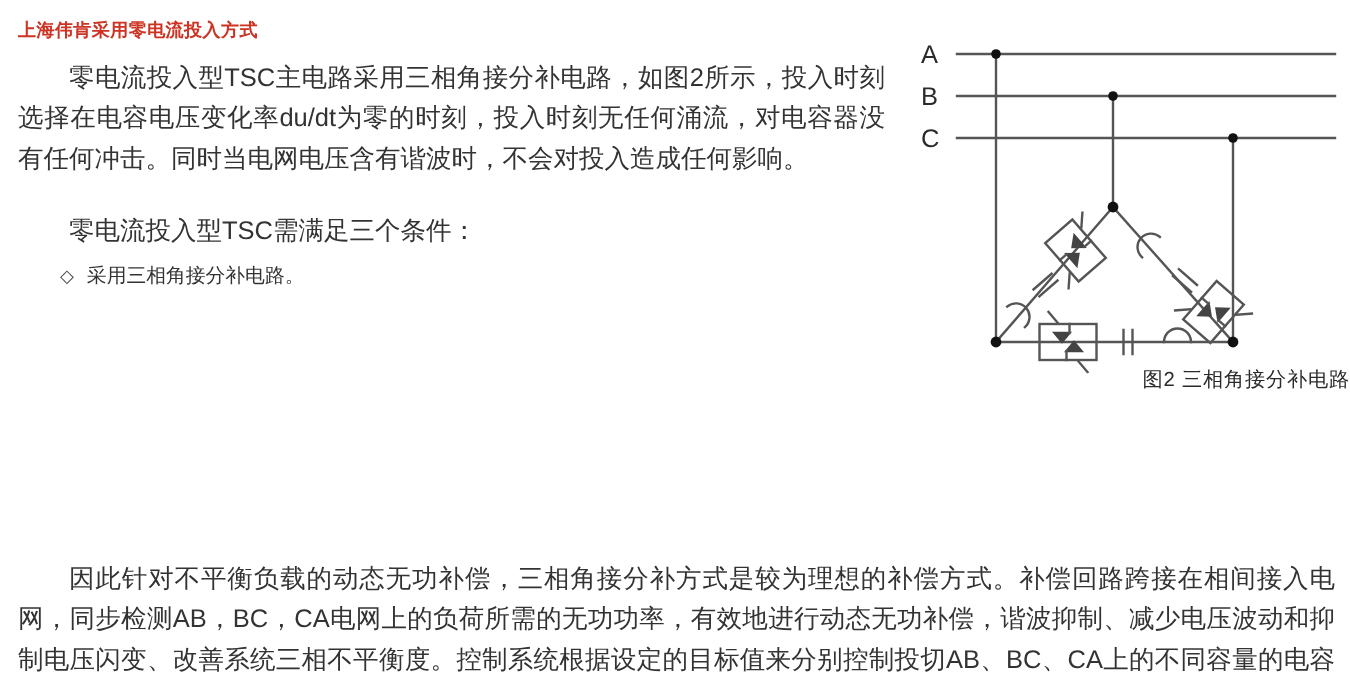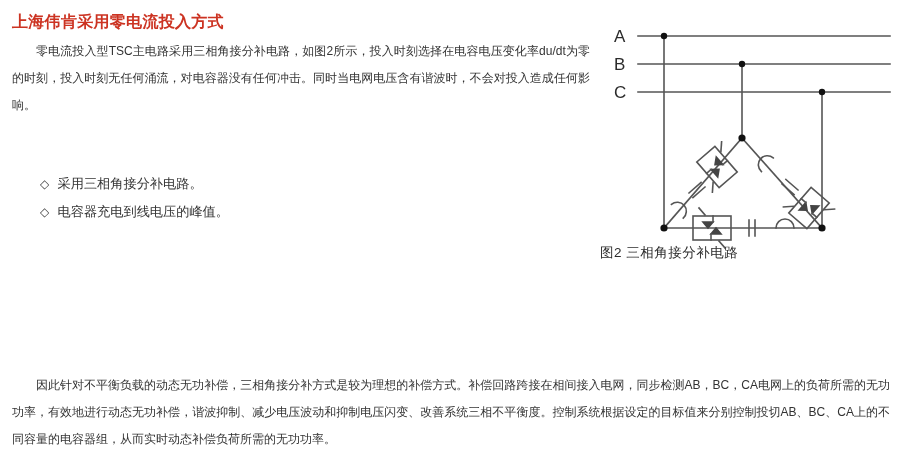--- a/index.html
+++ b/index.html
@@ -22,53 +22,52 @@
     left: 0;
     top: 0;
     width: 900px;
     height: 454px;
   }
 
   .title {
     position: absolute;
     left: 12px;
     top: 12px;
-    font-size: 16px;
+    font-size: 12px;
     font-weight: bold;
     color: #cc3322;
     letter-spacing: 0.3px;
     white-space: nowrap;
   }
 
   .col-narrow {
     position: absolute;
     left: 12px;
     width: 578px;
   }
 
   .para {
-    font-size: 12px;
+    font-size: 17px;
     line-height: 27px;
     text-align: justify;
     text-justify: inter-ideograph;
     color: #333333;
   }
   .para.indent {
     text-indent: 2em;
   }
 
   #p-intro { top: 38px; }
   #p-conditions { top: 140px; }
 
   .bullets {
     position: absolute;
     left: 40px;
     top: 170px;
     width: 550px;
-    font-family: Liberation Serif, serif;
   }
   .bullet-row {
     font-size: 13.2px;
     line-height: 27px;
     color: #333333;
     white-space: nowrap;
   }
   .bullet-mark {
     display: inline-block;
     margin-right: 5px;
@@ -93,44 +92,41 @@
     height: 270px;
   }
   #figure svg {
     display: block;
   }
   .fig-caption {
     position: absolute;
     left: 0;
     top: 240px;
     width: 300px;
-    text-align: left;
+    text-align: right;
     font-size: 13.5px;
     color: #2b2b2b;
     letter-spacing: 0.5px;
   }
 </style>
 </head>
 <body>
 
 <div id="article">
 
   <div class="title">上海伟肯采用零电流投入方式</div>
 
   <div class="col-narrow para indent" id="p-intro">零电流投入型TSC主电路采用三相角接分补电路，如图2所示，投入时刻选择在电容电压变化率du/dt为零的时刻，投入时刻无任何涌流，对电容器没有任何冲击。同时当电网电压含有谐波时，不会对投入造成任何影响。</div>
 
+  <div class="col-narrow para indent" id="p-conditions">零电流投入型TSC需满足三个条件：</div>
 
   <div class="bullets">
     <div class="bullet-row">
       <span class="bullet-mark">◇</span>
       <span>采用三相角接分补电路。</span>
-    </div>
-    <div class="bullet-row">
-      <span class="bullet-mark">◇</span>
-      <span>电容器充电到线电压的峰值。</span>
     </div>
   </div>
 
 
   <div class="col-wide para indent" id="p-solution">因此针对不平衡负载的动态无功补偿，三相角接分补方式是较为理想的补偿方式。补偿回路跨接在相间接入电网，同步检测AB，BC，CA电网上的负荷所需的无功功率，有效地进行动态无功补偿，谐波抑制、减少电压波动和抑制电压闪变、改善系统三相不平衡度。控制系统根据设定的目标值来分别控制投切AB、BC、CA上的不同容量的电容器组，从而实时动态补偿负荷所需的无功功率。</div>
 
 </div>
 
 <div id="figure">
   <svg width="300" height="245" viewBox="0 0 300 245">

